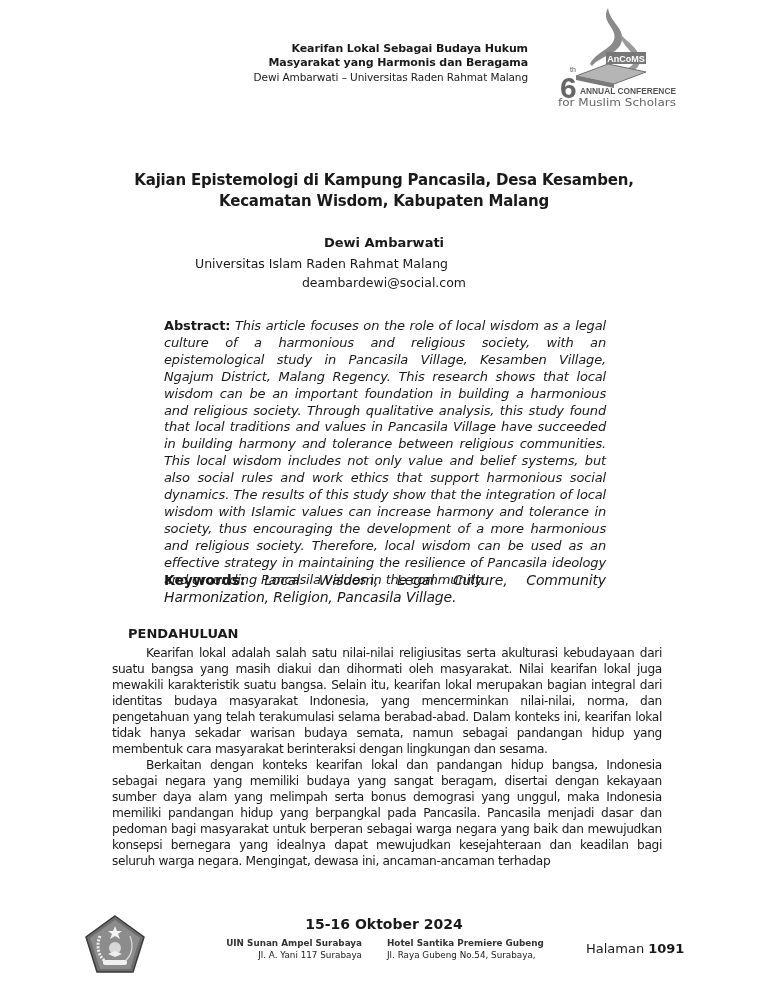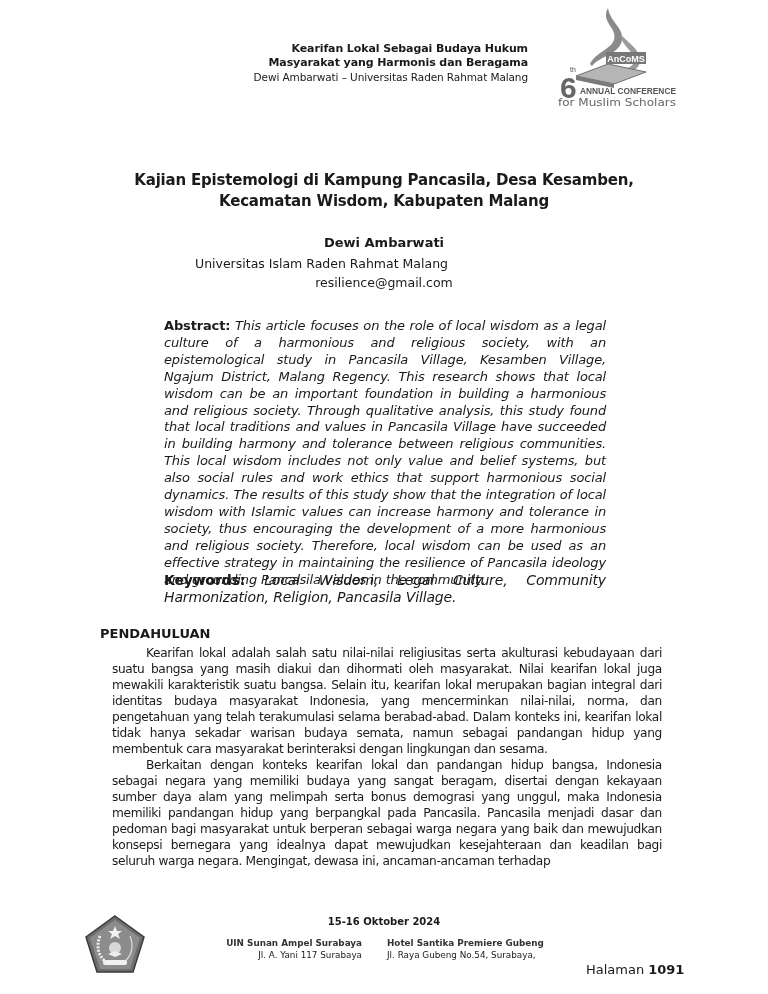--- a/index.html
+++ b/index.html
@@ -18,33 +18,33 @@
 
   .author { position: absolute; left: 0; width: 768px; top: 235px; text-align: center; font-weight: bold; font-size: 13px; }
   .affil { position: absolute; left: 0; width: 643px; top: 256px; text-align: center; font-size: 12.5px; }
   .email { position: absolute; left: 0; width: 768px; top: 275px; text-align: center; font-size: 12.5px; }
 
   .abstract { position: absolute; left: 164px; width: 442px; top: 318px; font-size: 13px; line-height: 16.9px; text-align: justify; font-style: italic; letter-spacing: -0.15px; }
   .abstract .lbl { font-style: normal; font-weight: bold; }
   .keywords { position: absolute; left: 164px; width: 442px; top: 572px; font-size: 14px; line-height: 17px; text-align: justify; font-style: italic; letter-spacing: -0.15px; }
   .keywords .lbl { font-style: normal; font-weight: bold; }
 
-  .heading { position: absolute; left: 100px; top: 626px; font-weight: bold; font-size: 13px; }
+  .heading { position: absolute; left: 128px; top: 626px; font-weight: bold; font-size: 13px; }
   .body { position: absolute; left: 112px; width: 550px; font-size: 12.2px; line-height: 16px; text-align: justify; letter-spacing: -0.35px; }
   .body p { margin: 0; text-indent: 34px; }
   .p1 { top: 645px; }
   .p2 { top: 757px; }
 
   
   .f-emblem { position: absolute; left: 84px; top: 914px; width: 62px; height: 62px; }
-  .f-date { position: absolute; left: 0; width: 768px; top: 916px; text-align: center; font-weight: bold; font-size: 10px; }
+  .f-date { position: absolute; left: 0; width: 768px; top: 916px; text-align: center; font-weight: bold; font-size: 14px; }
   .f-col1 { position: absolute; right: 406px; top: 937px; text-align: right; font-size: 8.8px; line-height: 12px; }
   .f-col2 { position: absolute; left: 387px; top: 937px; text-align: left; font-size: 8.8px; line-height: 12px; }
   .f-col1 .b, .f-col2 .b { font-weight: bold; color: #333; }
-  .f-page { position: absolute; left: 586px; top: 962px; font-size: 13px; }
+  .f-page { position: absolute; left: 586px; top: 941px; font-size: 13px; }
   .f-page .num { font-weight: bold; margin-left: 4px; }
 </style>
 </head>
 <body>
 
 <div class="rh">
   <div class="t1">Kearifan Lokal Sebagai Budaya Hukum</div>
   <div class="t2">Masyarakat yang Harmonis dan Beragama</div>
   <div class="t3">Dewi Ambarwati – Universitas Raden Rahmat Malang</div>
 </div>
@@ -67,21 +67,21 @@
 
 <div class="title">
 </div>
 <div class="subtitle">
   <div>Kajian Epistemologi di Kampung Pancasila, Desa Kesamben,</div>
   <div>Kecamatan Wisdom, Kabupaten Malang</div>
 </div>
 
 <div class="author">Dewi Ambarwati</div>
 <div class="affil">Universitas Islam Raden Rahmat Malang</div>
-<div class="email">resilience@gmail.com</div>
+<div class="email">deambardewi@social.com</div>
 
 <div class="abstract"><span class="lbl">Abstract:</span><span> This article focuses on the role of local wisdom as a legal culture of a harmonious and religious society, with an epistemological study in Pancasila Village, Kesamben Village, Ngajum District, Malang Regency. This research shows that local wisdom can be an important foundation in building a harmonious and religious society. Through qualitative analysis, this study found that local traditions and values in Pancasila Village have succeeded in building harmony and tolerance between religious communities. This local wisdom includes not only value and belief systems, but also social rules and work ethics that support harmonious social dynamics. The results of this study show that the integration of local wisdom with Islamic values can increase harmony and tolerance in society, thus encouraging the development of a more harmonious and religious society. Therefore, local wisdom can be used as an effective strategy in maintaining the resilience of Pancasila ideology and grounding Pancasila values in the community.</span></div>
 
 <div class="keywords"><span class="lbl">Keywords:</span><span> Local Wisdom, Legal Culture, Community Harmonization, Religion, Pancasila Village.</span></div>
 
 <div class="heading">PENDAHULUAN</div>
 <div class="body p1">
     <p>Kearifan lokal adalah salah satu nilai-nilai religiusitas serta akulturasi kebudayaan dari suatu bangsa yang masih diakui dan dihormati oleh masyarakat. Nilai kearifan lokal juga mewakili karakteristik suatu bangsa. Selain itu, kearifan lokal merupakan bagian integral dari identitas budaya masyarakat Indonesia, yang mencerminkan nilai-nilai, norma, dan pengetahuan yang telah terakumulasi selama berabad-abad. Dalam konteks ini, kearifan lokal tidak hanya sekadar warisan budaya semata, namun sebagai pandangan hidup yang membentuk cara masyarakat berinteraksi dengan lingkungan dan sesama.</p>
   </div>
 <div class="body p2">

